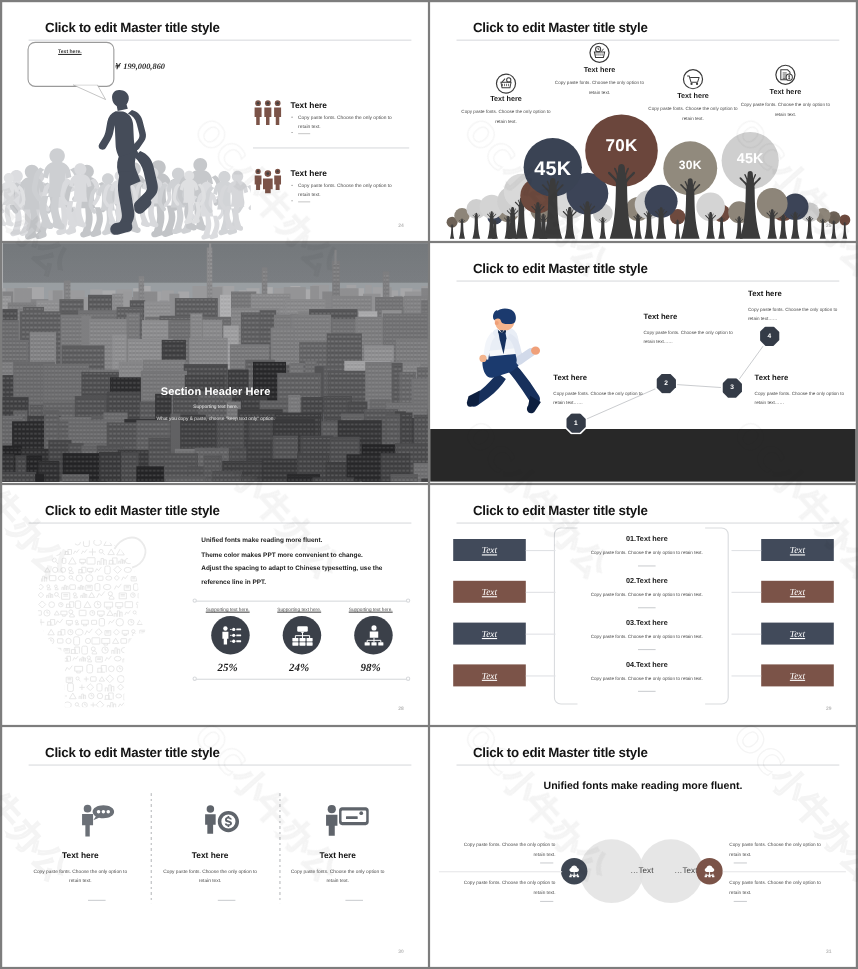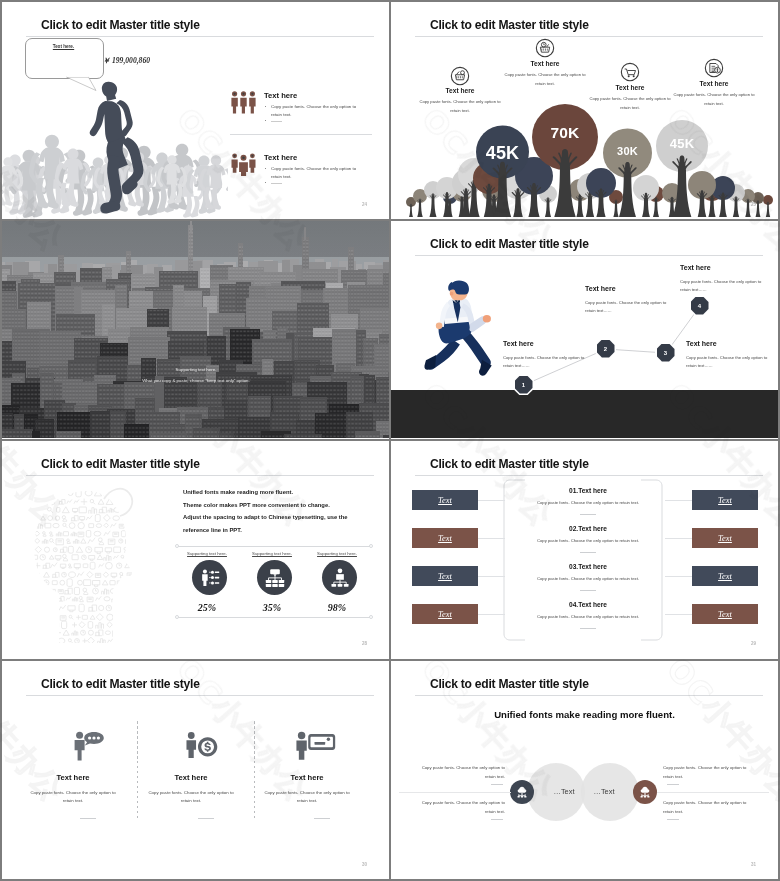--- a/index.html
+++ b/index.html
@@ -55,21 +55,21 @@
 
   
   .vdash{position:absolute;width:1px;background:repeating-linear-gradient(to bottom,#b9bbbe 0,#b9bbbe 2.5px,transparent 2.5px,transparent 5px);}
   .c7-h{position:absolute;top:112px;width:86px;text-align:center;font-size:7.6px;font-weight:bold;color:#141414;}
   .c7-b{position:absolute;top:128px;width:96px;text-align:center;font-size:4.4px;color:#4a4a4a;line-height:1.9;}
   .c7-d{position:absolute;top:157px;width:16px;height:1px;background:#cdcfd2;}
 
   
   .s8-sub{position:absolute;left:0;top:48px;width:387px;text-align:center;font-size:9.6px;font-weight:bold;color:#111;}
   .venn{position:absolute;width:58px;height:58px;border-radius:50%;background:#e2e2e2;opacity:0.85;}
-  .venn-lbl{position:absolute;width:60px;text-align:center;font-size:7.4px;color:#3d3d3d;}
+  .venn-lbl{position:absolute;width:60px;text-align:right;font-size:7.4px;color:#3d3d3d;}
   .badge{position:absolute;width:24px;height:24px;border-radius:50%;display:flex;align-items:center;justify-content:center;}
   .n8{position:absolute;font-size:4.3px;color:#4a4a4a;line-height:2.1;width:84px;}
   .n8l{left:30px;text-align:right;}
   .n8r{left:272px;text-align:left;}
   .n8d{position:absolute;width:12px;height:1px;background:#cdcfd2;}
   .n8rail{position:absolute;height:1px;background:#e6e7e9;}
 
   
   .tree-lbl{position:absolute;color:#fff;font-weight:bold;letter-spacing:0.2px;text-align:center;}
   .cirico{position:absolute;}
@@ -921,20 +921,21 @@
 <rect x="307" y="233" width="30" height="44" fill="#262628"></rect>
 <rect x="308" y="234" width="28" height="41" fill="url(#win2)"></rect>
 <rect x="339" y="231" width="34" height="47" fill="#262628"></rect>
 <rect x="340" y="233" width="32" height="44" fill="url(#win2)"></rect>
 <rect x="363" y="233" width="20" height="43" fill="#414143"></rect>
 <rect x="364" y="235" width="18" height="40" fill="url(#win2)"></rect>
 <rect x="387" y="235" width="29" height="40" fill="#262628"></rect>
 <rect x="388" y="236" width="27" height="37" fill="url(#win2)"></rect>
       <rect width="390" height="222" fill="url(#vig)"></rect>
     </svg>
+    <div class="sec-title">Section Header Here</div>
     <div class="sec-sup">Supporting text here.</div>
     <div class="sec-note">What you copy &amp; paste, choose "keep text only" option.</div>
   </div>
 
   <div class="slide" style="left:391px;top:221px;width:387px;height:217px;">
     <div class="s-title">Click to edit Master title style</div>
     <div class="s-rule" style="top:34px;width:348px;"></div>
 
     <div style="position:absolute;left:0;top:169px;width:387px;height:48px;background:#282828;"></div>
 
@@ -1386,21 +1387,21 @@
           <path d="M16 11.6 v4.2 M6.6 15.8 h18.8 M6.6 15.8 v3.2 M16 15.8 v3.2 M25.4 15.8 v3.2" stroke="#ffffff" stroke-width="1.3" fill="none"></path>
           <rect x="2.6" y="19" width="8" height="4.4" rx="0.7"></rect>
           <rect x="12" y="19" width="8" height="4.4" rx="0.7"></rect>
           <rect x="21.4" y="19" width="8" height="4.4" rx="0.7"></rect>
           <rect x="2.6" y="24.6" width="8" height="4.4" rx="0.7"></rect>
           <rect x="12" y="24.6" width="8" height="4.4" rx="0.7"></rect>
           <rect x="21.4" y="24.6" width="8" height="4.4" rx="0.7"></rect>
         </g>
       </svg>
     </div>
-    <div class="st-val" style="left:238px;">35%</div>
+    <div class="st-val" style="left:238px;">24%</div>
 
     <div class="st-cap" style="left:303px;">Supporting text here.</div>
     <div class="st-circ" style="left:320px;top:119px;">
       <svg width="22" height="22" viewBox="0 0 32 32">
         <g fill="#ffffff">
           <circle cx="16" cy="5.6" r="3.4"></circle>
           <path d="M10.4 10.4h11.2v8.2H10.4z"></path>
           <path d="M16 18.8 v3.2 M7 22 h18 M7 22 v2.6 M16 22 v2.6 M25 22 v2.6" stroke="#ffffff" stroke-width="1.3" fill="none"></path>
           <rect x="3.6" y="24.6" width="6.8" height="4.2" rx="0.7"></rect>
           <rect x="12.6" y="24.6" width="6.8" height="4.2" rx="0.7"></rect>

